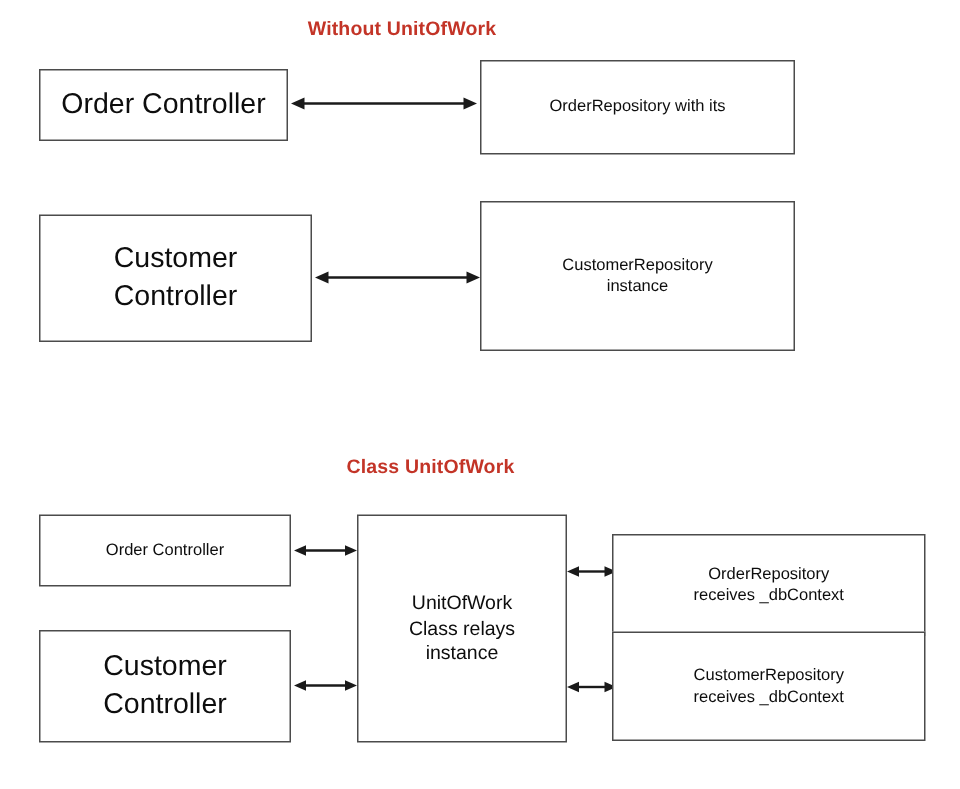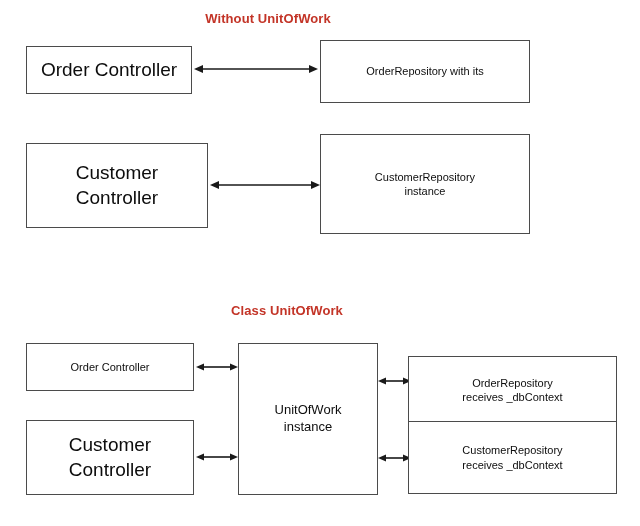--- a/index.html
+++ b/index.html
@@ -124,20 +124,21 @@
   <div class="arrow" style="left:196px; top:451px; width:42px;">
     <svg width="42" height="12" viewBox="0 0 42 12">
       <line x1="6" y1="6" x2="36" y2="6" stroke="#1a1a1a" stroke-width="1.6"></line>
       <polygon points="0,6 8,2.5 8,9.5" fill="#1a1a1a"></polygon>
       <polygon points="42,6 34,2.5 34,9.5" fill="#1a1a1a"></polygon>
     </svg>
   </div>
 
   <div class="nodebox t-sm" style="left:238px; top:343px; width:140px; height:152px;">
     <span class="ln">UnitOfWork</span>
+    <span class="ln">Class relays</span>
     <span class="ln">instance</span>
   </div>
 
   <div class="arrow" style="left:378px; top:375px; width:33px;">
     <svg width="33" height="12" viewBox="0 0 33 12">
       <line x1="6" y1="6" x2="27" y2="6" stroke="#1a1a1a" stroke-width="1.6"></line>
       <polygon points="0,6 8,2.5 8,9.5" fill="#1a1a1a"></polygon>
       <polygon points="33,6 25,2.5 25,9.5" fill="#1a1a1a"></polygon>
     </svg>
   </div>

